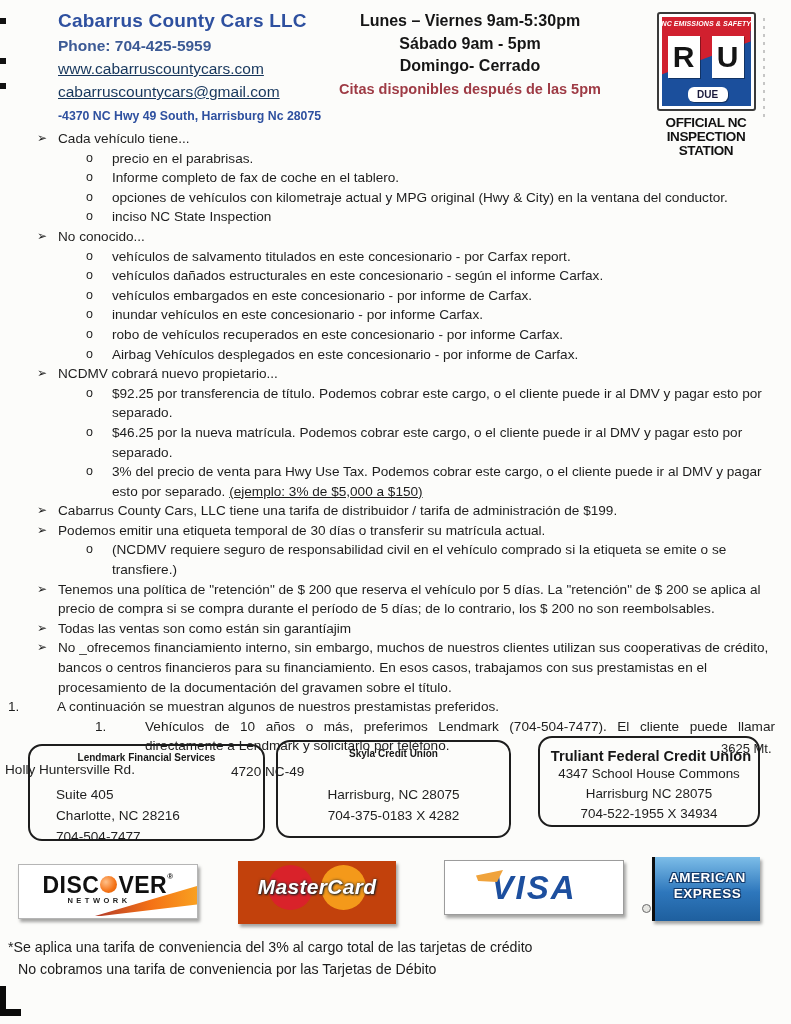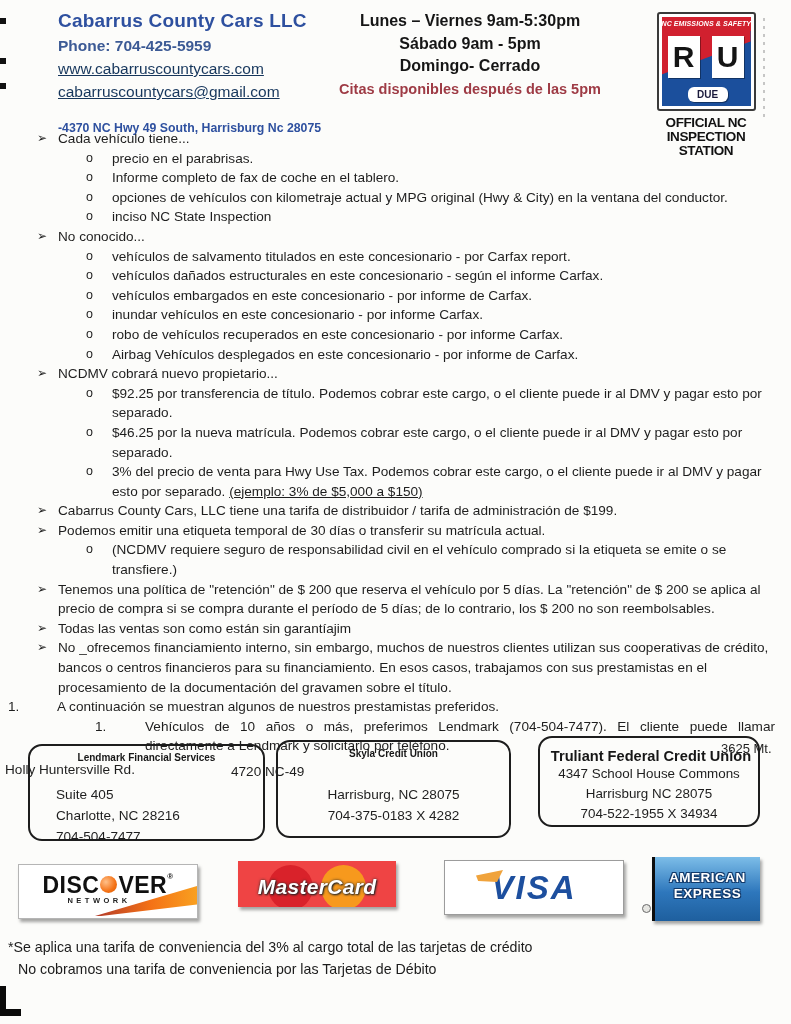--- a/index.html
+++ b/index.html
@@ -16,21 +16,21 @@
   .corner-v { position:absolute; left:0; top:986px; width:6px; height:30px; background:#0a0a0a; }
   .corner-h { position:absolute; left:0; top:1009px; width:21px; height:7px; background:#0a0a0a; }
   .scan-dots { position:absolute; left:763px; top:18px; width:2px; height:102px; opacity:.55;
     background:repeating-linear-gradient(#9a9a9a 0 3px, transparent 3px 8px); }
 
   
   .hdr-left { position:absolute; left:58px; top:10px; width:270px; }
   .co-name  { font-size:19px; font-weight:bold; color:#2e509f; letter-spacing:.2px; }
   .co-phone { margin-top:5px; font-size:15.5px; font-weight:bold; color:#3c5a95; }
   .co-web, .co-email { margin-top:5px; font-size:15.5px; color:#16365c; text-decoration:underline; }
-  .co-addr  { margin-top:20px; font-size:12.3px; font-weight:bold; color:#2e509f; }
+  .co-addr  { margin-top:8px; font-size:12.3px; font-weight:bold; color:#2e509f; }
 
   .hdr-center { position:absolute; left:305px; top:10px; width:330px; text-align:center; }
   .hours-line { font-size:16px; font-weight:bold; color:#151515; line-height:22.5px; }
   .citas-line { margin-top:3px; font-size:14.5px; font-weight:bold; color:#9e3b45; }
 
   
   .badge { position:absolute; left:654px; top:12px; width:104px; text-align:center; }
   .badge-logo { position:relative; width:99px; height:99px; margin:0 auto;
     background:#fff; border:2px solid #3a3a3a; border-radius:3px; padding:3px; }
   .badge-banner { height:14px; background:#d1202f; color:#fff; font-size:7px; font-weight:bold;
@@ -84,21 +84,21 @@
     color:#101010; letter-spacing:.5px; white-space:nowrap; }
   .disc-o { display:inline-block; width:17px; height:17px; border-radius:50%; vertical-align:baseline;
     background:radial-gradient(circle at 35% 35%, #ffc089, #f47216 60%, #d95b00); margin:0 1px; }
   .disc-reg { font-size:8px; vertical-align:top; }
   .disc-network { text-align:center; font-size:7.5px; font-weight:bold; letter-spacing:3.5px;
     color:#222; margin-top:-3px; margin-left:-18px; }
   .disc-swoosh { position:absolute; right:0; bottom:2px; width:102px; height:30px;
     background:linear-gradient(90deg,#b23a2a 0%,#f47216 55%,#f9a020 100%);
     clip-path:polygon(0 100%, 100% 0, 100% 62%, 6% 100%); }
 
-  .card-mc { left:238px; top:861px; width:158px; height:46px; background:#ef4444;
+  .card-mc { left:238px; top:861px; width:158px; height:63px; background:#c2410c;
     box-shadow:2px 3px 3px rgba(0,0,0,.35); overflow:hidden; }
   .mc-circle { position:absolute; top:4px; width:45px; height:45px; border-radius:50%; }
   .mc-red    { left:30px;  background:#d9222a; }
   .mc-orange { right:30px; background:#f79e1b; opacity:.95; }
   .mc-word { position:absolute; left:0; right:0; top:14px; text-align:center; color:#fff;
     font-size:21px; font-weight:bold; font-style:italic; letter-spacing:.3px;
     text-shadow:1px 1px 2px #222, 0 0 3px #333; }
 
   .card-visa { left:444px; top:860px; width:180px; height:55px; background:#fff;
     border:1px solid #9c9c9c; box-shadow:2px 3px 3px rgba(0,0,0,.35); }

